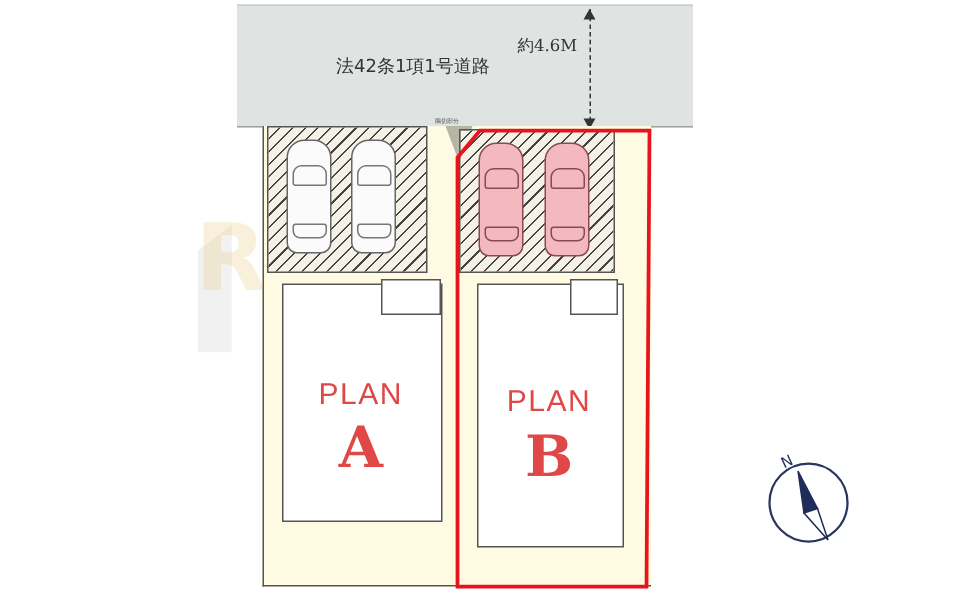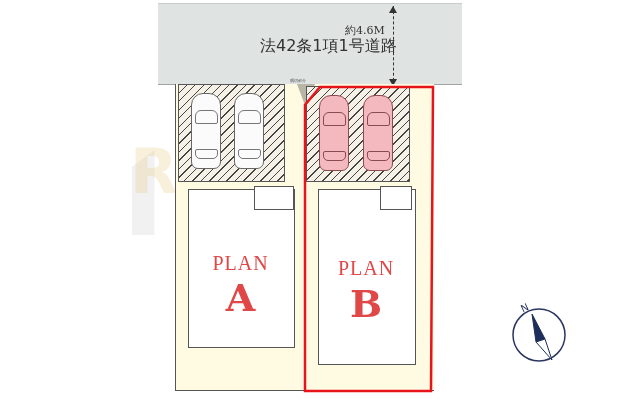--- a/index.html
+++ b/index.html
@@ -1,40 +1,40 @@
 <!DOCTYPE html>
 <html><head>
 <meta charset="utf-8">
 <style>
   html, body { margin:0; padding:0; }
   body { width:640px; height:400px; background:#ffffff; position:relative; overflow:hidden; font-family:"DejaVu Serif", serif; }
   .abs { position:absolute; }
   #road { left:158px; top:3px; width:304px; height:80px; background:#dfe3e2; border-top:1px solid #c9cccc; border-bottom:1px solid #9fa3a3; }
-  #road-label { left:224px; top:36px; font-family:"DejaVu Sans", sans-serif; font-size:16px; color:#333;margin-left:36px; }
+  #road-label { left:224px; top:36px; font-family:"DejaVu Sans", sans-serif; font-size:12px; color:#333; }
   #road-width { left:345px; top:23px; font-family:"DejaVu Serif", serif; font-size:11px; color:#333; }
   #dim-line { left:393px; top:6px; width:0; height:80px; border-left:1px dashed #333; }
   .arrow-up { left:389px; top:6px; width:0; height:0; border-left:4px solid transparent; border-right:4px solid transparent; border-bottom:7px solid #333; }
   .arrow-down { left:389px; top:79px; width:0; height:0; border-left:4px solid transparent; border-right:4px solid transparent; border-top:7px solid #333; }
   #lot { left:175px; top:84px; width:258px; height:306px; background:#fffbe2; border-left:1px solid #555; border-bottom:1px solid #555; }
   .parking { background:repeating-linear-gradient(135deg, #f5f1e6 0 5px, #444 5px 6px); border:1px solid #555; }
   #parking-a { left:178px; top:84px; width:105px; height:96px; }
   #parking-b { left:306px; top:86px; width:102px; height:94px; }
   .car { width:30px; height:76px; border-radius:12px 12px 7px 7px; border:1.5px solid #666; box-sizing:border-box; }
   .car .ws { position:absolute; left:3px; top:16px; width:21px; height:12px; border:1px solid #777; border-radius:6px 6px 2px 2px; }
   .car .rw { position:absolute; left:3px; bottom:9px; width:21px; height:8px; border:1px solid #777; border-radius:2px 2px 5px 5px; }
   .car.white { background:#fbfbfb; }
   .car.pink { background:#f3b9bf; border-color:#8a4a52; }
   .car.pink .ws, .car.pink .rw { border-color:#8a4a52; }
   .house { background:#ffffff; border:1px solid #555; }
   #house-a { left:188px; top:189px; width:105px; height:157px; }
   #house-b { left:318px; top:189px; width:96px; height:174px; }
   .entry { background:#fff; border:1px solid #555; }
   #entry-a { left:254px; top:186px; width:38px; height:22px; }
   #entry-b { left:380px; top:186px; width:30px; height:22px; }
-  .plan-word { font-family:Liberation Serif, serif; color:#e04848; font-size:20px; letter-spacing:1px; text-align:center; }
+  .plan-word { font-family:Liberation Sans, sans-serif; color:#e04848; font-size:20px; letter-spacing:1px; text-align:center; }
   .plan-letter { font-family:"DejaVu Serif", serif; color:#e04848; font-size:38px; font-weight:bold; text-align:center; }
   #plan-a-word { left:188px; top:252px; width:105px; }
   #plan-a-letter { left:188px; top:275px; width:105px; }
   #plan-b-word { left:318px; top:257px; width:96px; }
   #plan-b-letter { left:318px; top:281px; width:96px; }
   #corner-cut { left:297px; top:84px; width:0; height:0; border-left:9px solid transparent; border-right:9px solid transparent; border-top:24px solid #b7b5a6; }
   #corner-label { left:290px; top:78px; font-size:4px; color:#555; font-family:"DejaVu Sans", sans-serif; }
   #watermark { left:130px; top:135px; color:rgba(235,200,130,0.28); font-family:"DejaVu Sans", sans-serif; font-size:62px; font-weight:bold; letter-spacing:2px; }
   #wm-mark { left:132px; top:150px; width:50px; height:85px; background:rgba(190,190,190,0.22); clip-path:polygon(0 20%,45% 0,45% 100%,0 100%); }
   #compass { left:508px; top:302px; width:62px; height:62px; }

